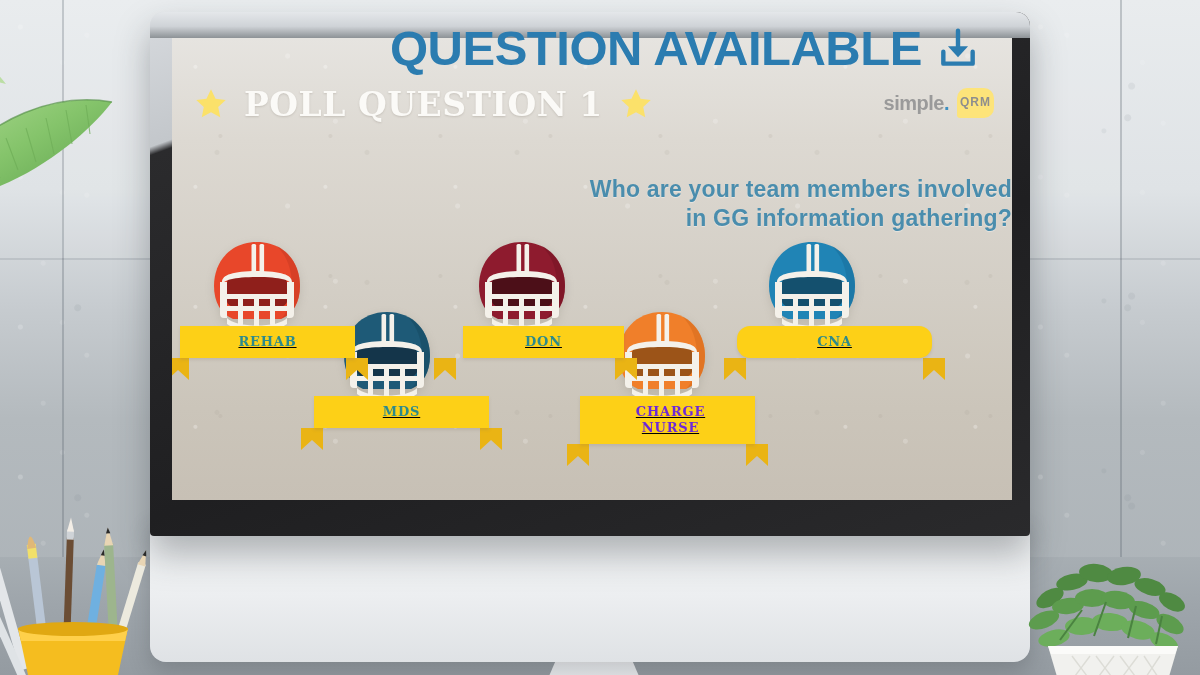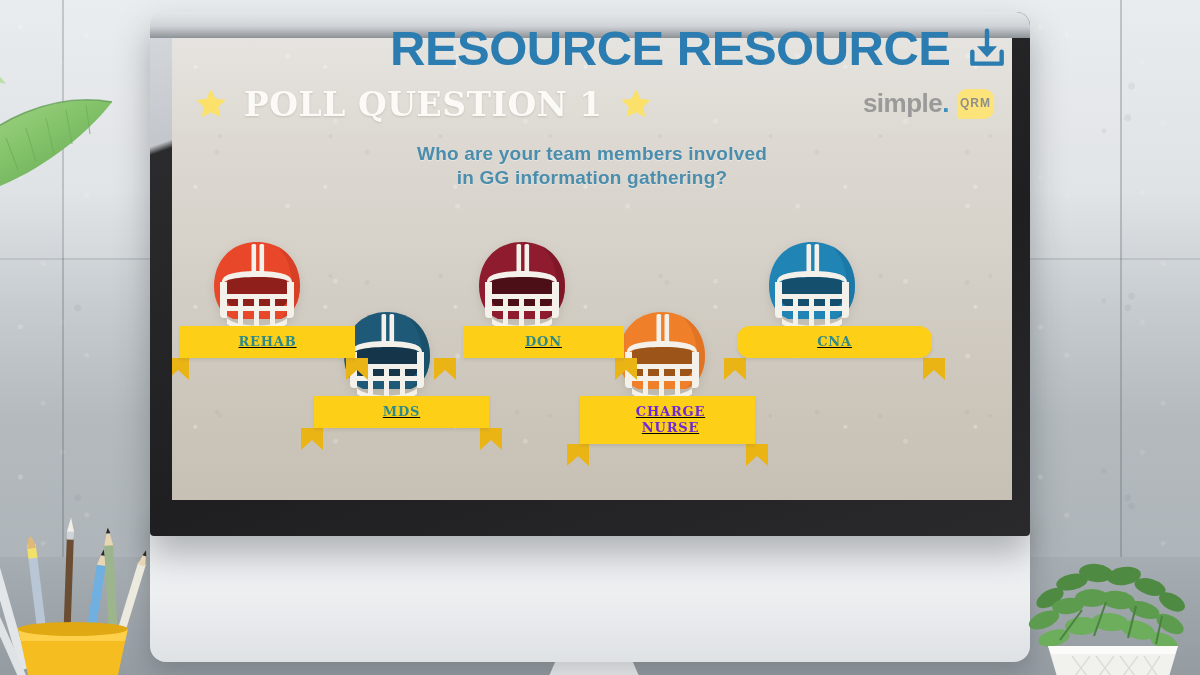--- a/index.html
+++ b/index.html
@@ -106,33 +106,33 @@
     color:#fbfaf7; white-space:nowrap;
     text-shadow:0 1px 2px rgba(120,112,100,.25);
   }
 
   
   .logo-block {
     position:absolute; right:18px; top:50px;
     display:flex; align-items:center; gap:8px;
   }
   .logo-simple {
-    font-size:26px; font-weight:700; color:#9a9a9a; letter-spacing:-.5px;
+    font-size:20px; font-weight:700; color:#9a9a9a; letter-spacing:-.5px;
   }
   .logo-dot { color:#3d8fc0; }
   .logo-qrm {
     background:#fde47a; color:#8e8e8e; font-size:12px; font-weight:700;
     letter-spacing:1px; padding:7px 3px 9px; border-radius:10px 10px 10px 3px;
   }
 
   
   .question {
-    position:absolute; left:0; right:0; top:104px;
-    text-align:center;
-    font-size:19px; font-weight:600; line-height:1.28;
+    position:absolute; left:0; right:0; top:137px;
+    text-align:right;
+    font-size:23px; font-weight:600; line-height:1.28;
     color:#4a8dad; letter-spacing:.2px;
     text-shadow:0 1px 1px rgba(255,255,255,.4);
   }
 
   
   .item { position:absolute; }
   .helmet-wrap { position:relative; width:100px; height:96px; margin:0 auto; }
   .helmet-svg { display:block; width:100px; height:96px; filter:drop-shadow(0 3px 4px rgba(120,112,100,.22)); }
 
   .banner { position:relative;text-decoration:underline; }
@@ -543,19 +543,19 @@
       <path d="M70 116 L52 140"></path>
         <path d="M94 116 L76 140"></path>
         <path d="M118 116 L100 140"></path>
         <path d="M140 116 L124 140"></path>
     </g>
   </svg>
 
 </div>
 
 <div id="overlay">
-  <div class="overlay-text">RESOURCE RESOURCE</div>
+  <div class="overlay-text">QUESTION AVAILABLE</div>
   <svg class="dl-icon" viewBox="0 0 24 24">
     <path d="M12 2 L12 13" stroke="#2b7cb0" stroke-width="2.4" fill="none" stroke-linecap="round"></path>
     <path d="M6.5 10.5 L12 16.5 L17.5 10.5 Z" fill="#2b7cb0"></path>
     <path d="M4 13.5 L4 20 L20 20 L20 13.5" stroke="#2b7cb0" stroke-width="2.4" fill="none" stroke-linecap="round" stroke-linejoin="round"></path>
   </svg>
 </div>
 
 </body></html>

